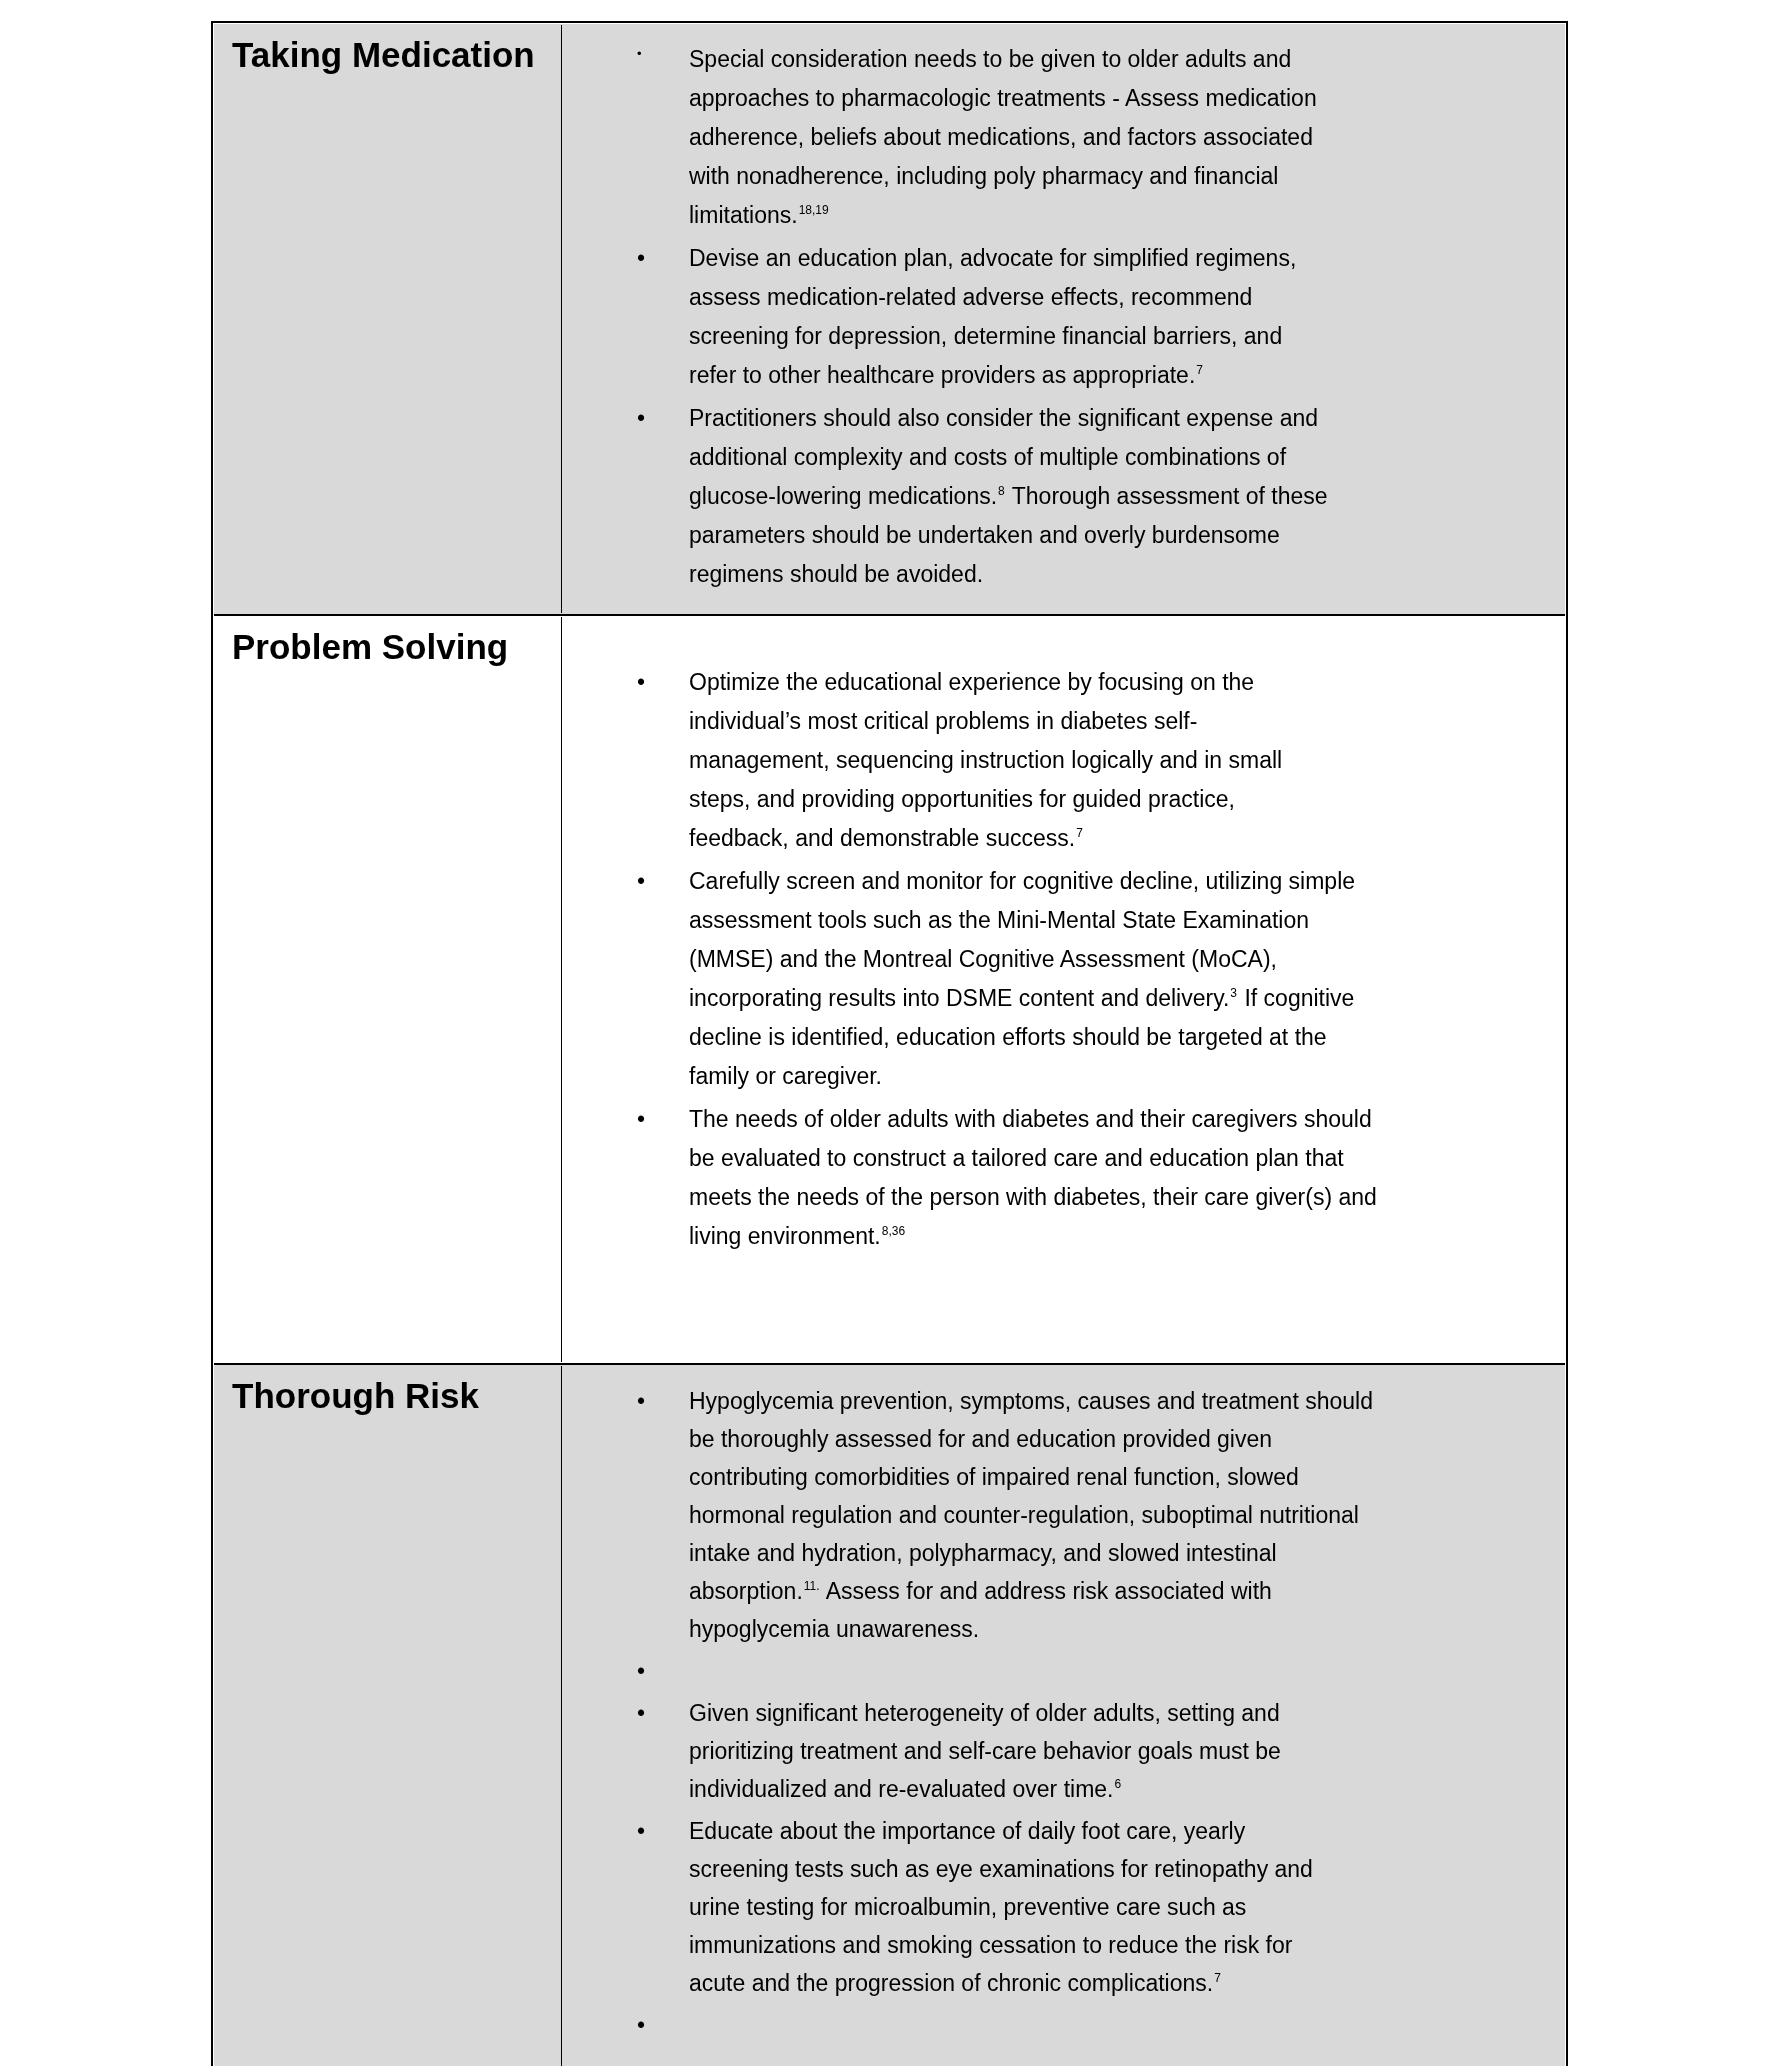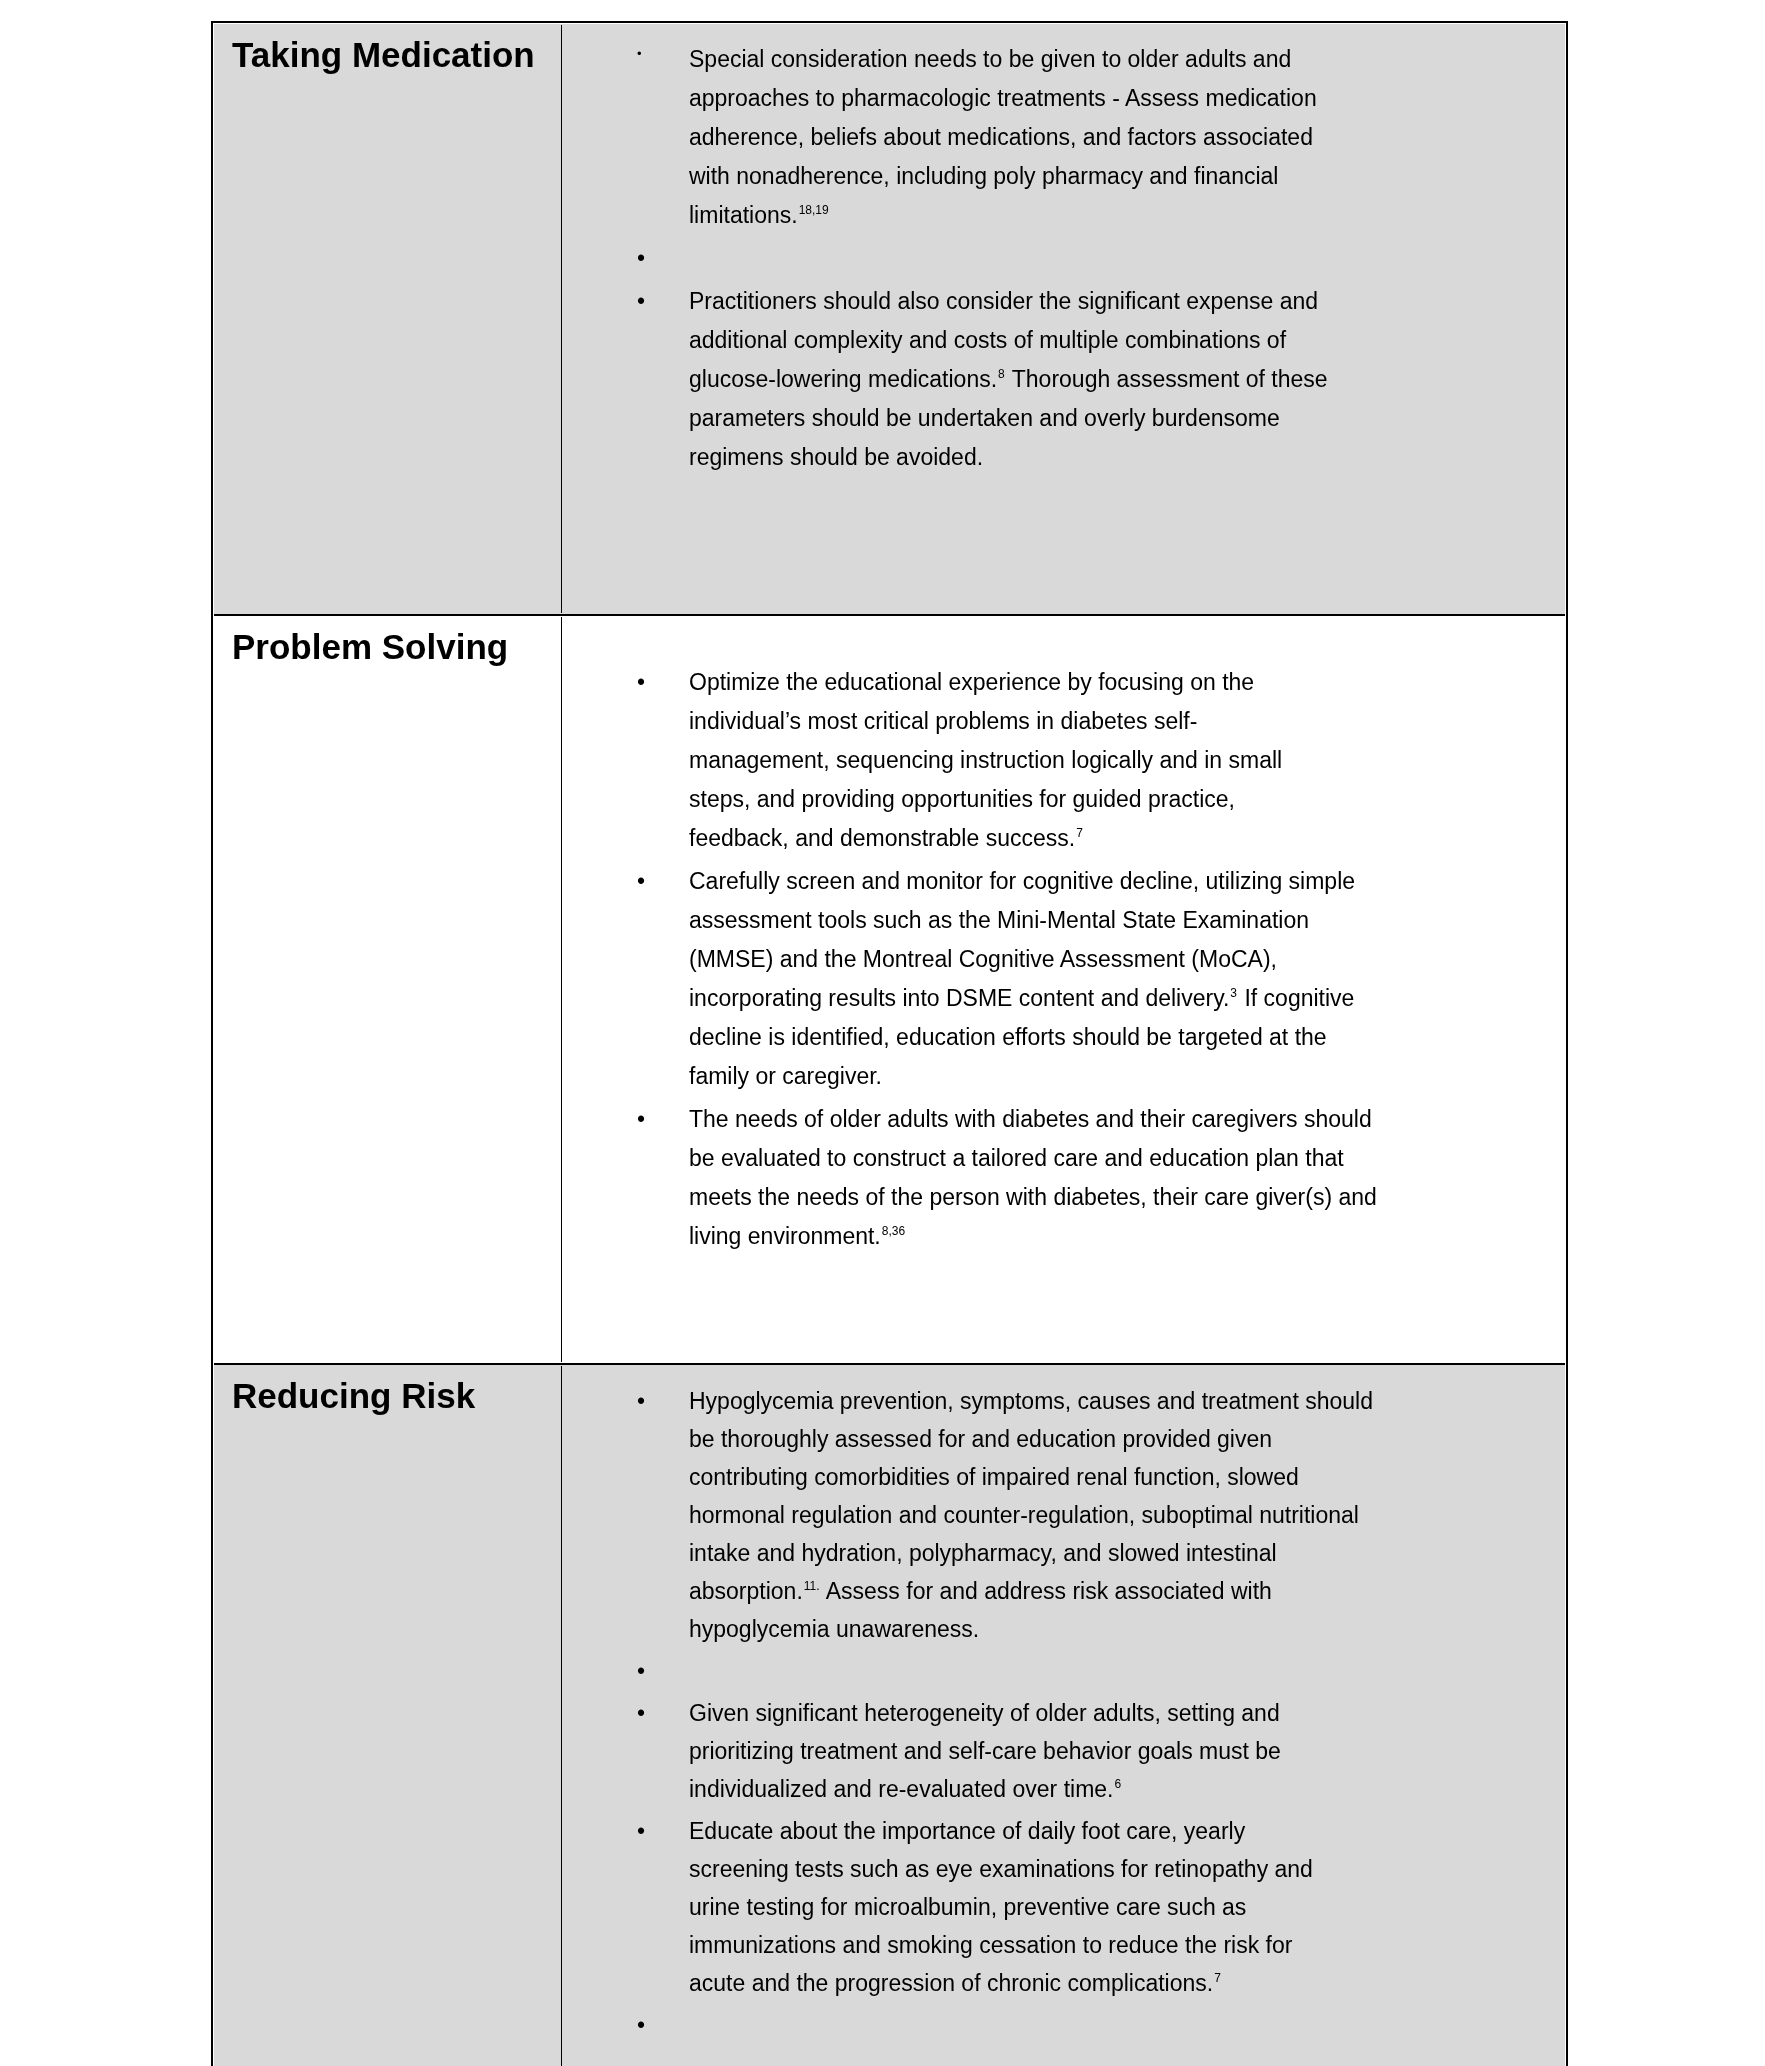--- a/index.html
+++ b/index.html
@@ -95,20 +95,24 @@
             <div class="li">
               <span class="bullet sm">•</span>
               <span class="li-text">Special consideration needs to be given to older adults and
 approaches to pharmacologic treatments - Assess medication
 adherence, beliefs about medications, and factors associated
 with nonadherence, including poly pharmacy and financial
 limitations.<sup>18,19</sup></span>
             </div>
             <div class="li">
               <span class="bullet">•</span>
+              <span class="li-text">Devise an education plan, advocate for simplified regimens,
+assess medication-related adverse effects, recommend
+screening for depression, determine financial barriers, and
+refer to other healthcare providers as appropriate.<sup>7</sup></span>
             </div>
             <div class="li">
               <span class="bullet">•</span>
               <span class="li-text">Practitioners should also consider the significant expense and
 additional complexity and costs of multiple combinations of
 glucose-lowering medications.<sup>8</sup> Thorough assessment of these
 parameters should be undertaken and overly burdensome
 regimens should be avoided.</span>
             </div>
           </div>
@@ -142,21 +146,21 @@
               <span class="li-text">The needs of older adults with diabetes and their caregivers should
 be evaluated to construct a tailored care and education plan that
 meets the needs of the person with diabetes, their care giver(s) and
 living environment.<sup>8,36</sup></span>
             </div>
           </div>
         </div>
       </div>
       <div class="row r2 shaded">
         <div class="cell-h">
-          <div class="hdr">Reducing Risk</div>
+          <div class="hdr">Thorough Risk</div>
         </div>
         <div class="cell-b">
           <div class="list">
             <div class="li">
               <span class="bullet">•</span>
               <span class="li-text">Hypoglycemia prevention, symptoms, causes and treatment should
 be thoroughly assessed for and education provided given
 contributing comorbidities of impaired renal function, slowed
 hormonal regulation and counter-regulation, suboptimal nutritional
 intake and hydration, polypharmacy, and slowed intestinal

